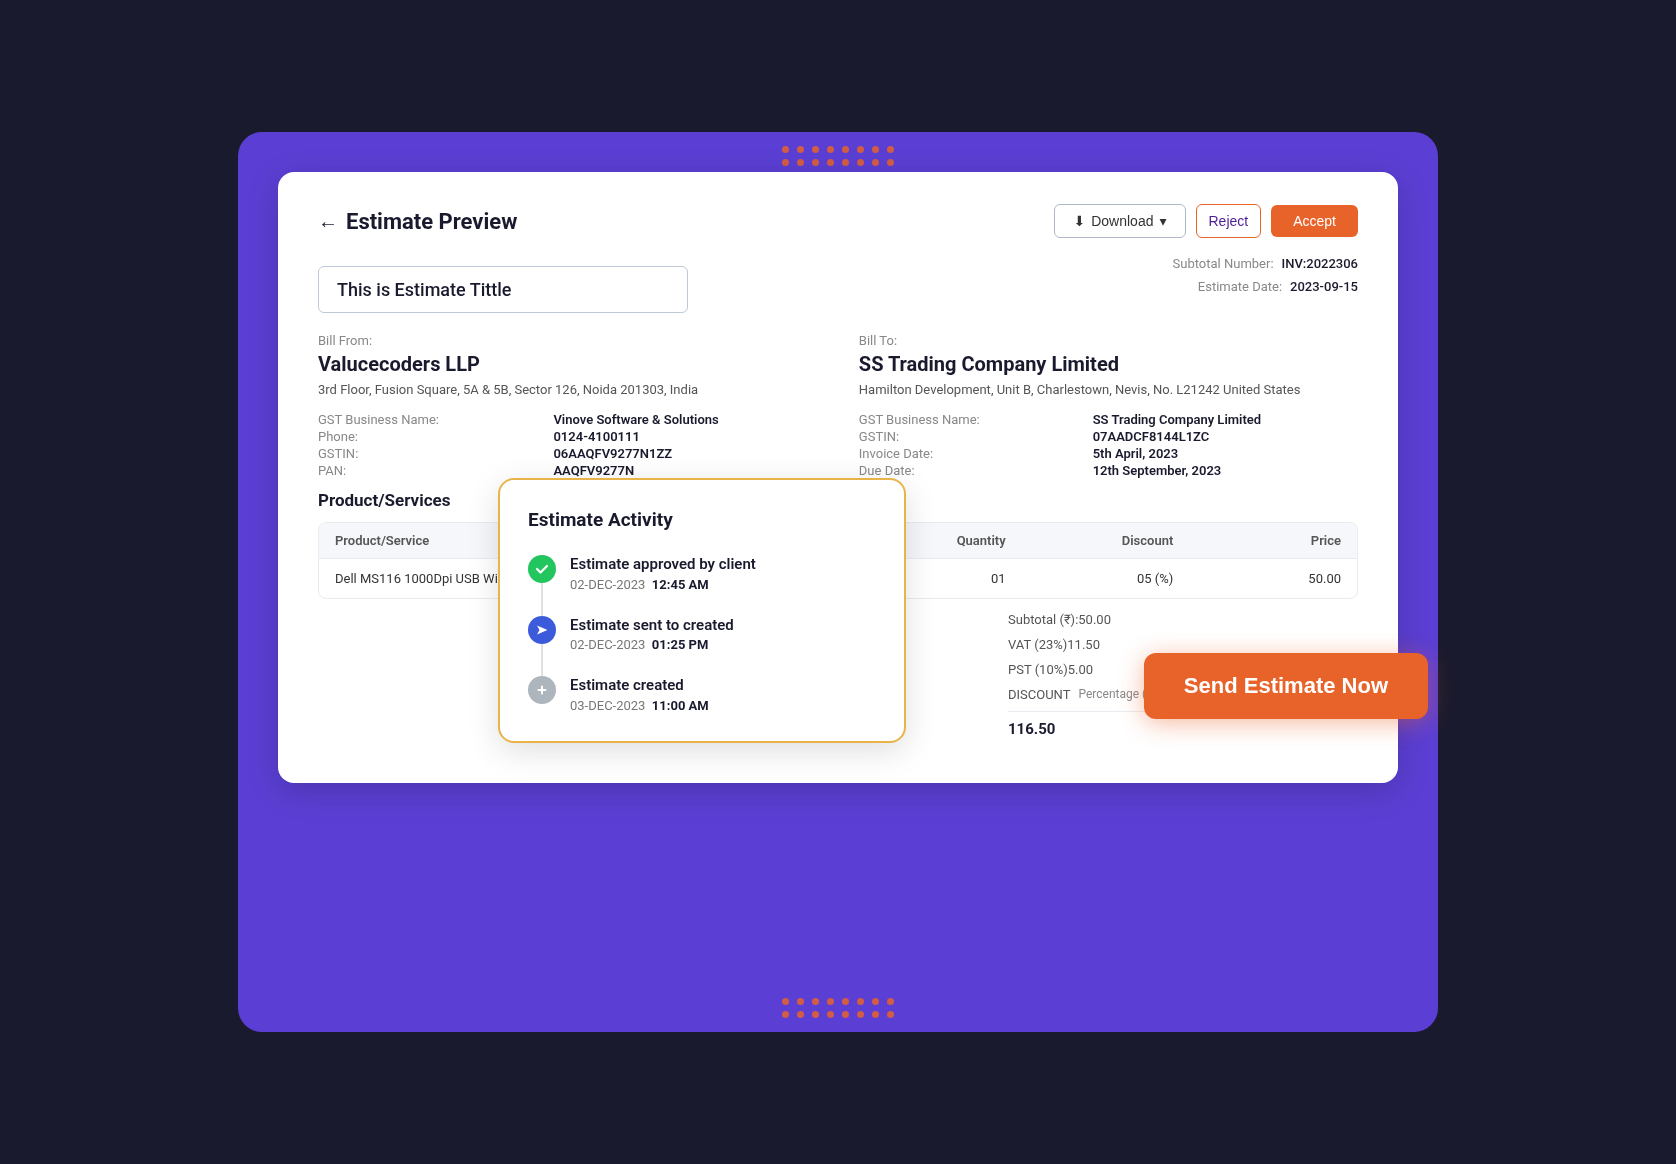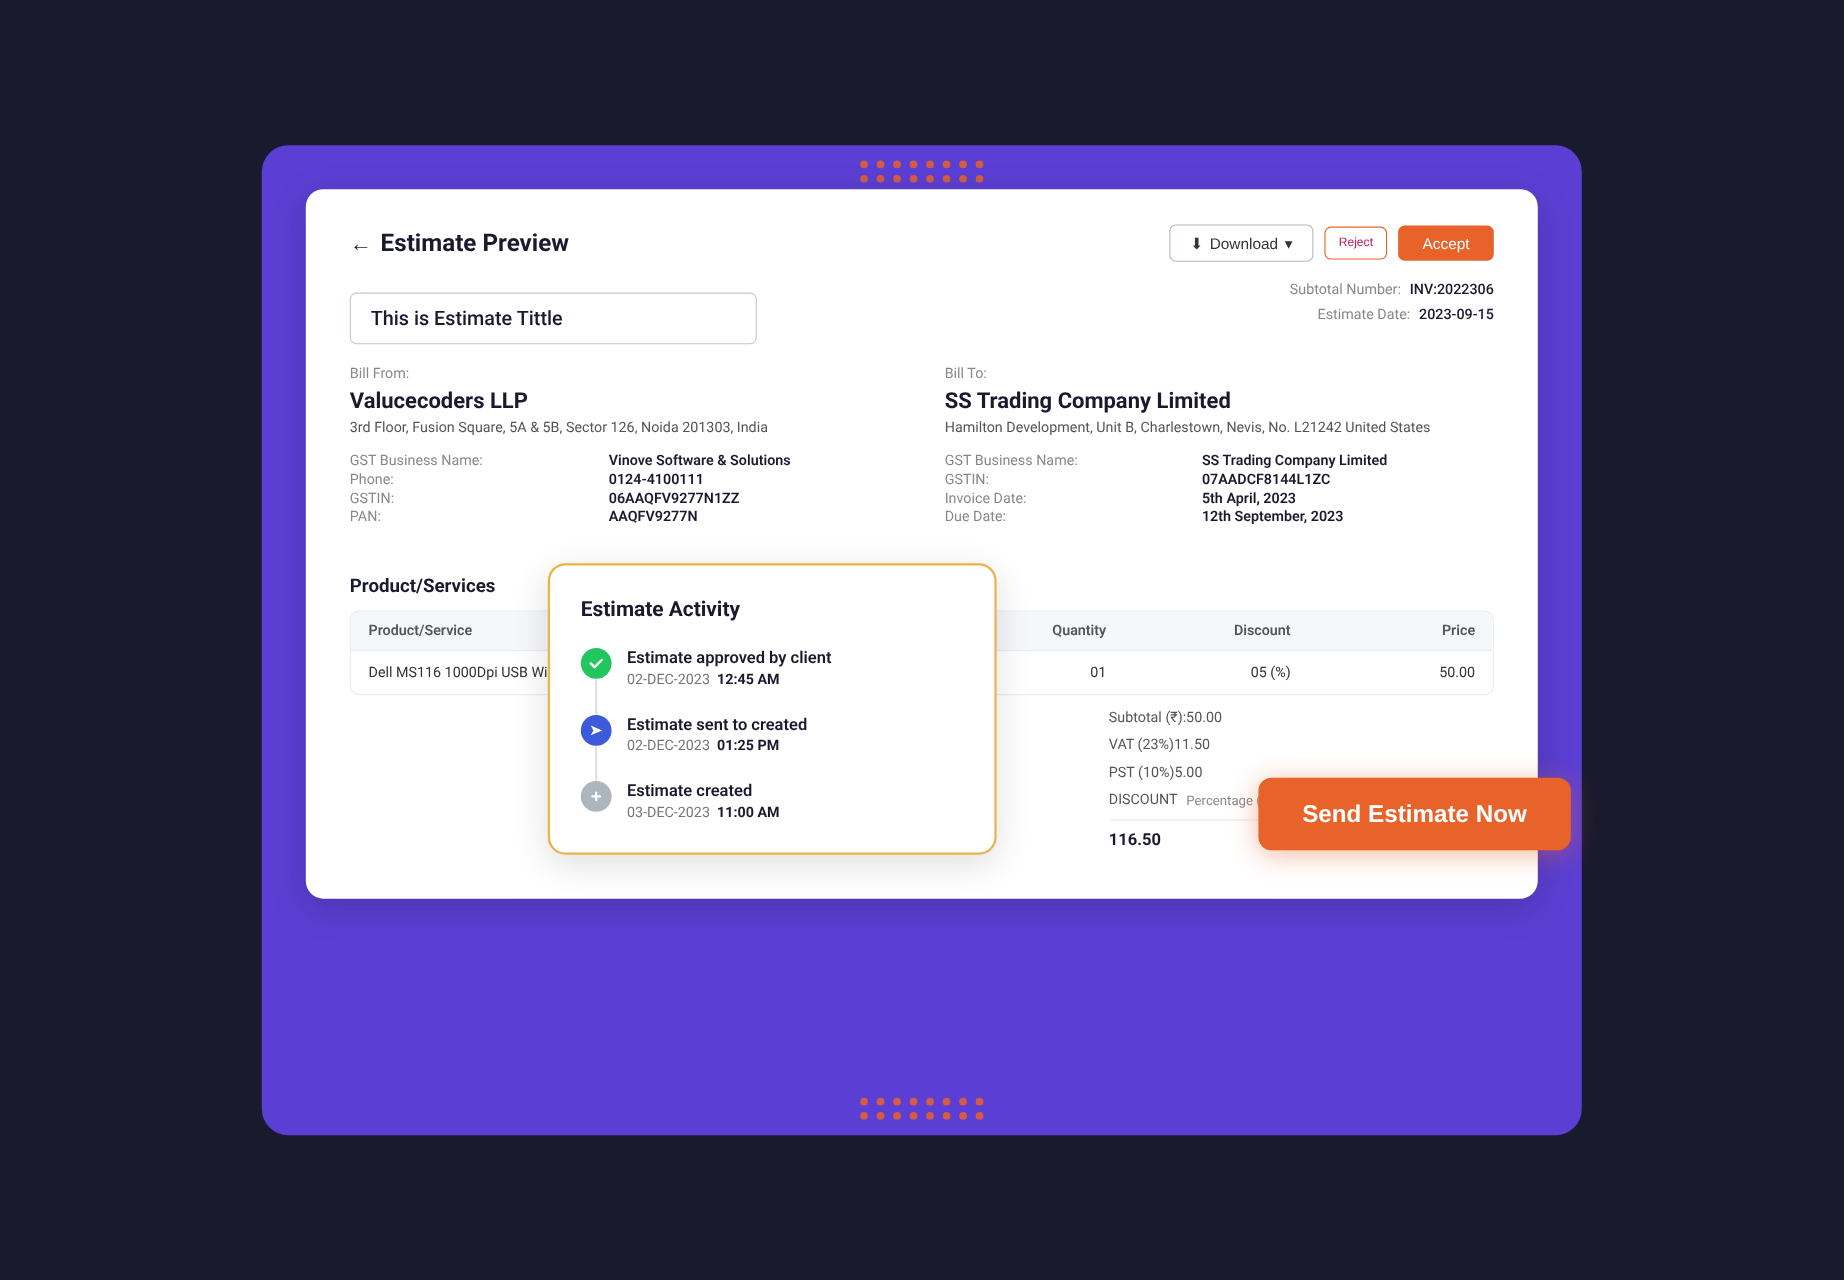--- a/index.html
+++ b/index.html
@@ -78,24 +78,24 @@
       background: #fff;
       color: #333;
       padding: 8px 18px;
       border-radius: 6px;
       font-size: 14px;
       cursor: pointer;
     }
     .btn-reject {
       border: 1.5px solid #e8632a;
       background: #fff;
-      color: #be185d;
+      color: #4c1d95;
       padding: 8px 12px;
       border-radius: 6px;
-      font-size: 11px;
+      font-size: 14px;
       cursor: pointer;
       font-weight: 500;
     }
     .btn-accept {
       border: none;
       background: #e8632a;
       color: #fff;
       padding: 8px 22px;
       border-radius: 6px;
       font-size: 14px;
@@ -130,21 +130,21 @@
       justify-content: flex-end;
       gap: 8px;
     }
     .meta-label { color: #888; }
     .meta-value { color: #1a1a2e; font-weight: 500; }
 
     
     .bill-section {
       display: flex;
       justify-content: space-between;
-      margin-bottom: 45px;
+      margin-bottom: 12px;
     }
     .bill-from, .bill-to {
       width: 48%;
     }
     .bill-label {
       font-size: 13px;
       color: #888;
       margin-bottom: 4px;
     }
     .company-name {
@@ -295,21 +295,21 @@
     }
     .activity-time strong {
       color: #1a1a2e;
       font-weight: 700;
     }
 
     
     .send-btn-overlay {
       position: absolute;
       right: -30px;
-      bottom: 44px;
+      bottom: 64px;
       background: #e8632a;
       color: #fff;
       font-size: 22px;
       font-weight: 700;
       padding: 20px 40px;
       border-radius: 12px;
       box-shadow: 0 4px 24px rgba(232,99,42,0.45);
       cursor: pointer;
       z-index: 20;
       border: none;

